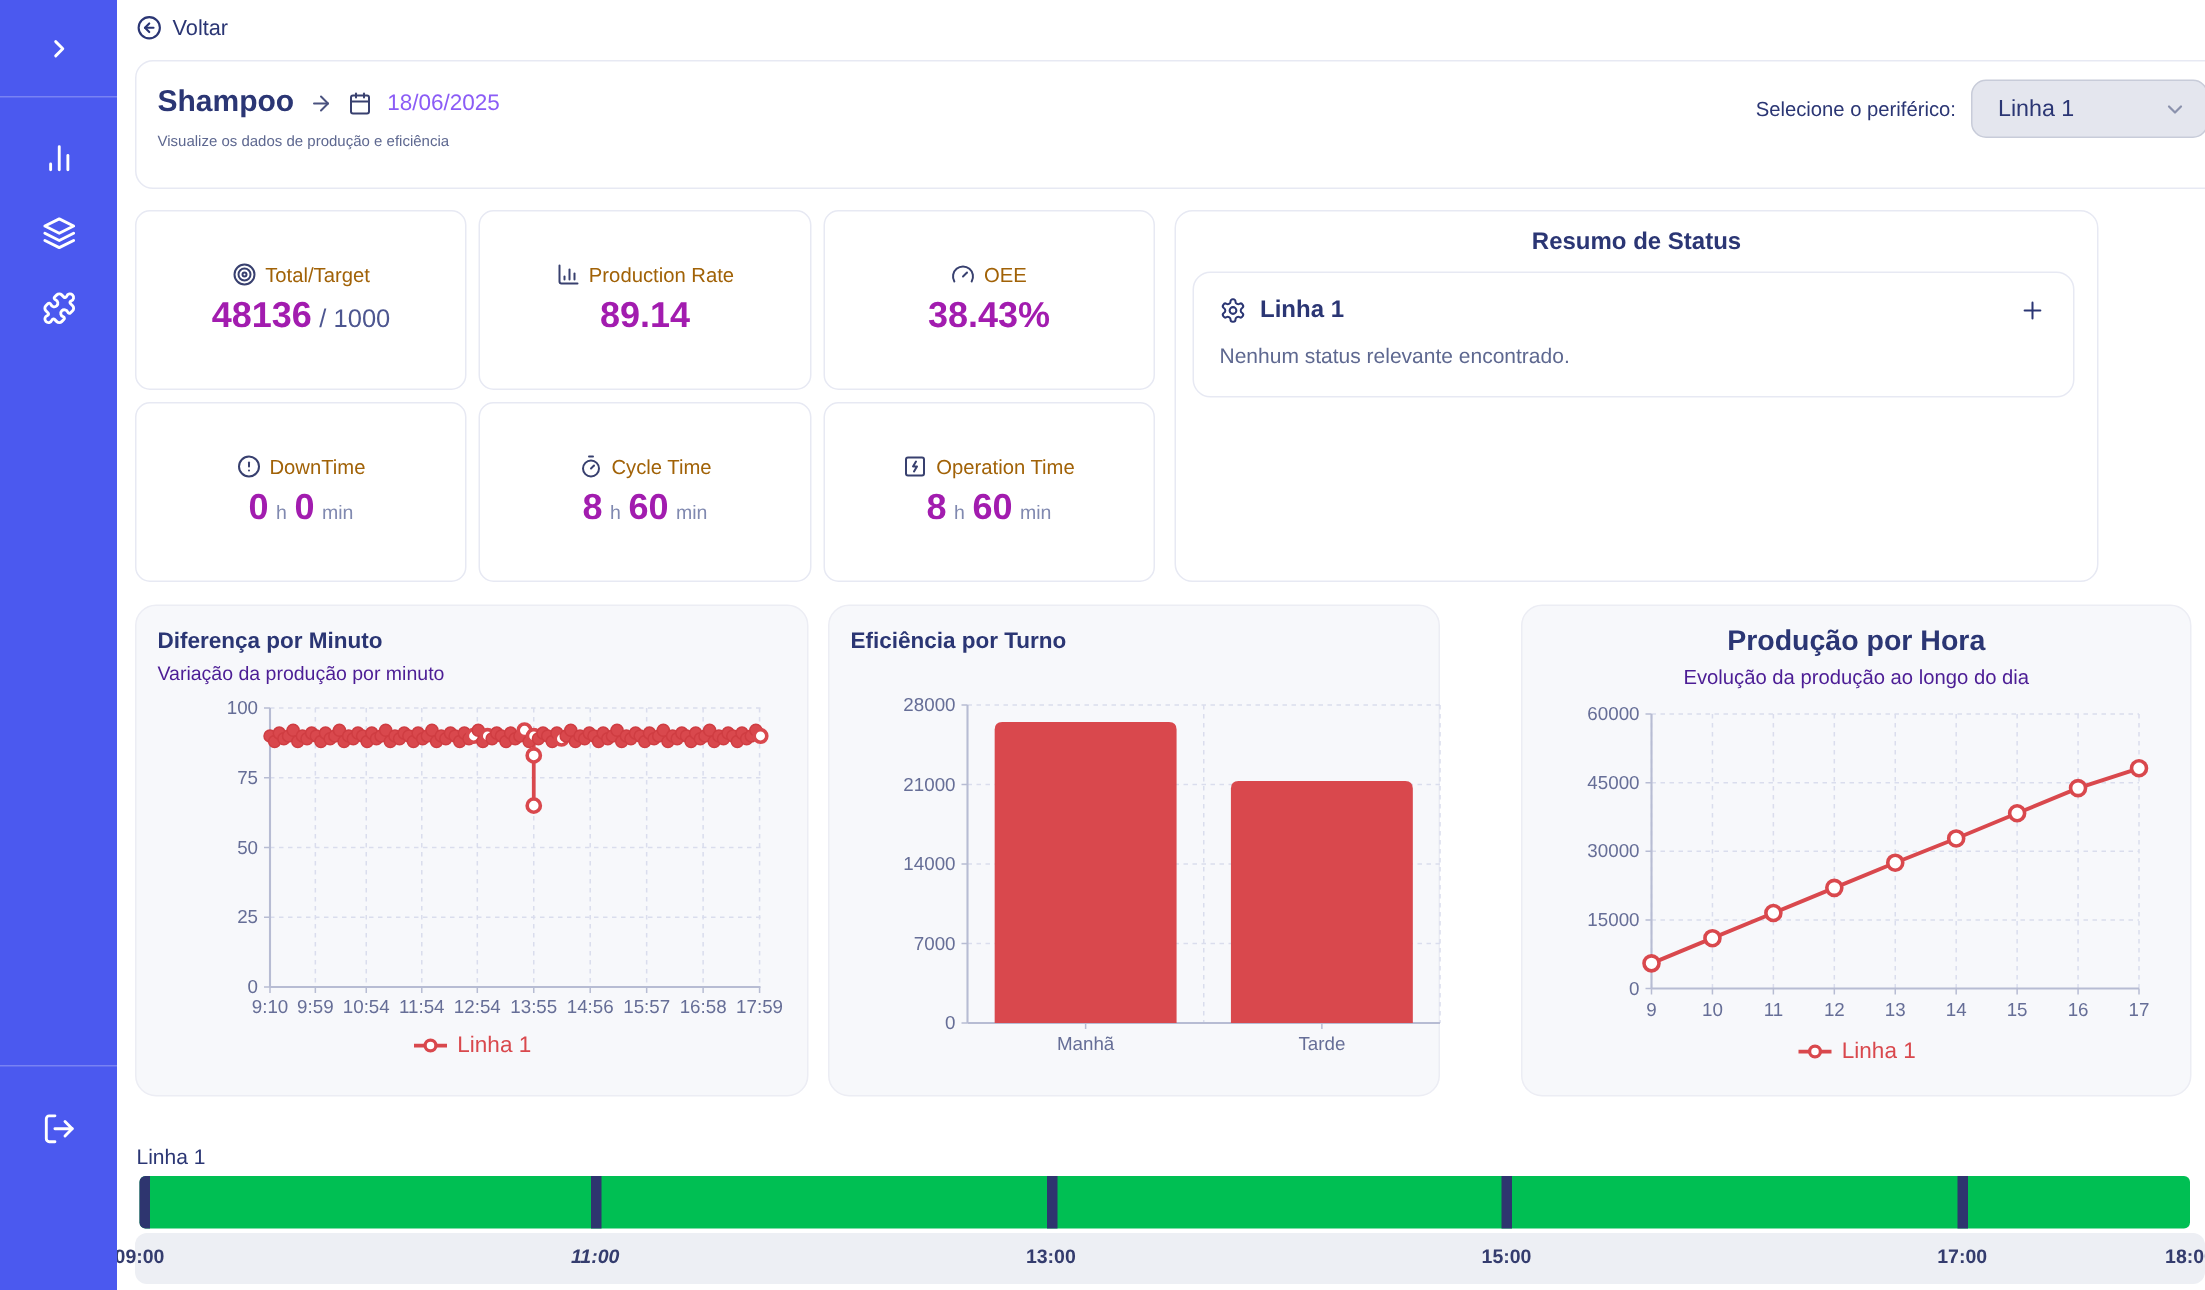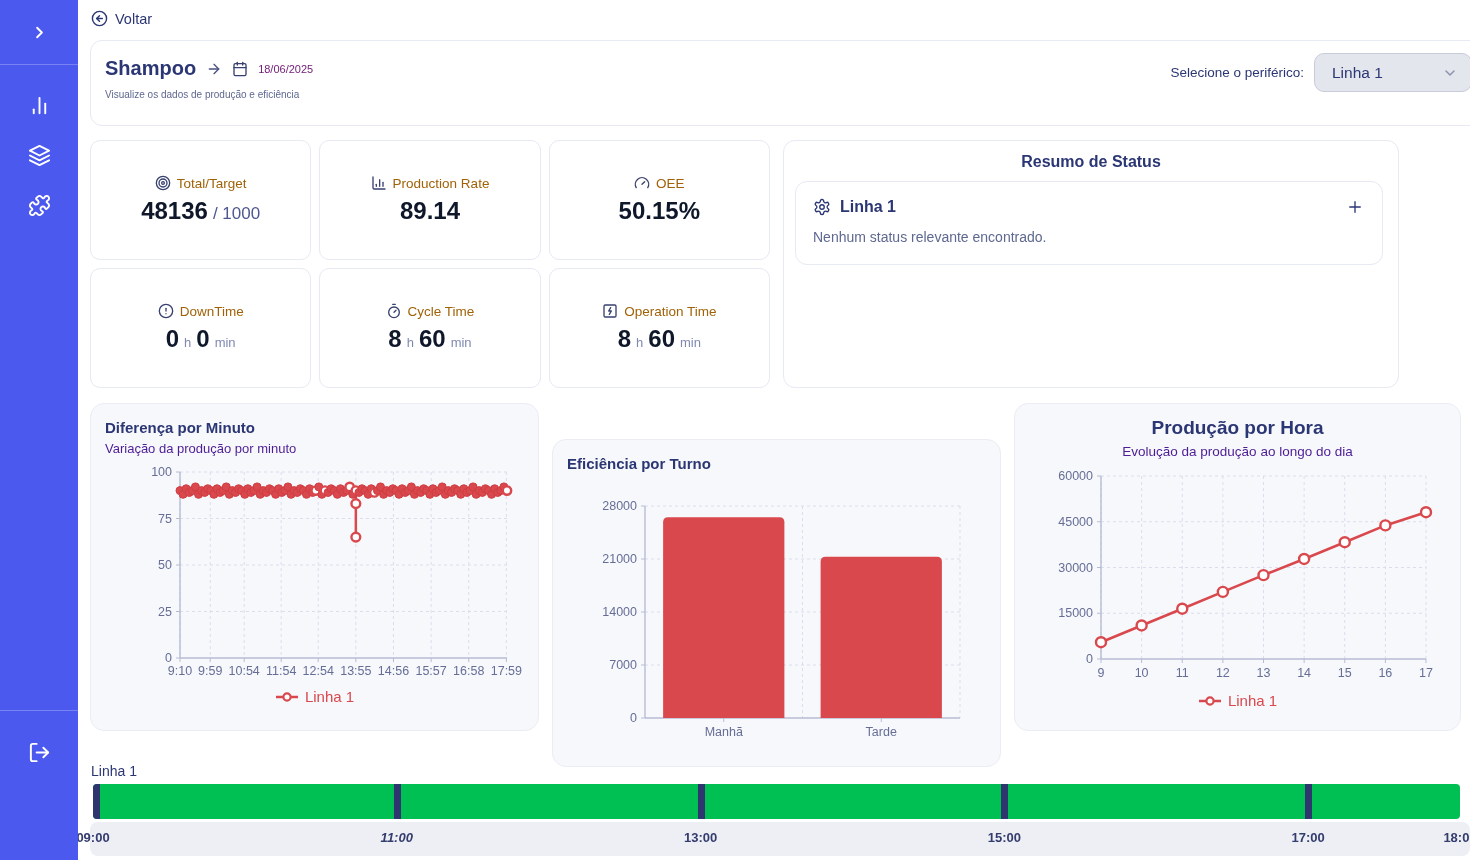--- a/index.html
+++ b/index.html
@@ -18,50 +18,50 @@
   .sb-bottom{margin-top:auto;width:100%;height:150px;border-top:1px solid rgba(255,255,255,.25);
     box-sizing:border-box;display:flex;justify-content:center;padding-top:30px;}
   
   .back{position:absolute;left:91px;top:10px;display:flex;align-items:center;gap:7px;cursor:pointer;}
   .back span{font-size:14.5px;font-weight:500;color:#2b3674;}
   
   .card{background:#fff;border:1px solid #e7e9f3;border-radius:12px;box-sizing:border-box;}
   .header-card{position:absolute;left:90px;top:40px;width:1397px;height:86px;padding:16px 27px 0 14px;}
   .title-row{display:flex;align-items:center;gap:10px;}
   .app-title{font-size:20px;font-weight:700;color:#2b3674;}
-  .date-text{font-size:11px;font-weight:500;color:#701a75;}
+  .date-text{font-size:15px;font-weight:500;color:#8b5cf6;}
   .subtitle{font-size:10px;color:#5e6890;margin-top:9px;}
   .header-right{position:absolute;right:14px;top:12px;display:flex;align-items:center;gap:10px;}
   .select-label{font-size:13.5px;color:#2b3674;}
   .select-box{width:158px;height:39px;background:#e4e6ee;border:1.5px solid #c8ccd9;border-radius:10px;
     display:flex;align-items:center;justify-content:space-between;padding:0 13px 0 17px;box-sizing:border-box;cursor:pointer;}
   .select-box span{font-size:15.5px;font-weight:500;color:#2b3674;}
   
   .kpi-grid{position:absolute;left:90px;top:140px;width:680px;height:248px;display:grid;
     grid-template-columns:repeat(3,1fr);grid-template-rows:1fr 1fr;gap:8px;}
   .kpi-card{background:#fff;border:1px solid #e7e9f3;border-radius:10px;display:flex;flex-direction:column;
     align-items:center;justify-content:center;gap:6px;box-sizing:border-box;}
   .kpi-label{display:flex;align-items:center;gap:6px;font-size:13.5px;font-weight:500;color:#a16207;}
-  .kpi-value{font-size:24px;font-weight:700;color:#0f172a;}
+  .kpi-value{font-size:24px;font-weight:700;color:#a21caf;}
   .kpi-sub{font-size:17px;font-weight:400;color:#4d5690;}
   .kpi-time{display:flex;align-items:baseline;gap:5px;}
   .kpi-unit{font-size:13px;color:#8089b0;font-weight:500;}
   
   .status-card{position:absolute;left:783px;top:140px;width:616px;height:248px;}
   .status-title{text-align:center;font-size:16px;font-weight:700;color:#2b3674;margin-top:12px;}
   .status-inner{margin:10px 15px 0 11px;border:1px solid #e7e9f3;border-radius:12px;height:84px;
     padding:16px 16px 0 17px;box-sizing:border-box;position:relative;}
   .status-line{display:flex;align-items:center;gap:9px;font-size:16px;font-weight:700;color:#2b3674;}
   .status-empty{font-size:14px;color:#5e6890;margin-top:13px;}
   .plus-btn{position:absolute;right:18px;top:16px;cursor:pointer;}
   
   .chart-card{position:absolute;top:403px;height:328px;background:#f7f8fb;border:1px solid #ecedf4;
     border-radius:14px;box-sizing:border-box;}
   .cc1{left:90px;width:449px;}
-  .cc2{left:552px;width:449px;margin-top:36px;}
+  .cc2{left:552px;width:408px;}
   .cc3{left:1014px;width:447px;}
   .chart-title{font-size:15px;font-weight:700;color:#2b3674;padding:15px 0 0 14px;}
   .chart-sub{font-size:13px;color:#4c1d95;padding:5px 0 0 14px;}
   .cc3 .chart-title{text-align:center;font-size:19px;padding-left:0;padding-top:13px;}
   .cc3 .chart-sub{text-align:center;font-size:13.5px;padding-left:0;}
   .chart-svg{position:absolute;left:14px;}
   .legend{position:absolute;left:0;width:100%;display:flex;align-items:center;justify-content:center;gap:6px;}
   .legend span{font-size:15px;color:#d9484d;}
   
   .tl-label{position:absolute;left:91px;top:763px;font-size:14px;font-weight:500;color:#2b3674;}
@@ -169,21 +169,21 @@
     <div class="kpi-value">89.14</div>
   </div>
   <div class="kpi-card">
     <div class="kpi-label">
         <svg width="16" height="16" viewBox="0 0 24 24" fill="none" stroke="#38406f" stroke-width="2" stroke-linecap="round" stroke-linejoin="round">
           <path d="m12 14 4-4"></path>
           <path d="M3.34 19a10 10 0 1 1 17.32 0"></path>
         </svg>
         <span>OEE</span>
       </div>
-    <div class="kpi-value">50.15%</div>
+    <div class="kpi-value">38.43%</div>
   </div>
   <div class="kpi-card">
     <div class="kpi-label">
         <svg width="16" height="16" viewBox="0 0 24 24" fill="none" stroke="#38406f" stroke-width="2" stroke-linecap="round">
           <circle cx="12" cy="12" r="10"></circle>
           <line x1="12" y1="8" x2="12" y2="12"></line>
           <line x1="12" y1="16" x2="12.01" y2="16"></line>
         </svg>
         <span>DownTime</span>
       </div>

